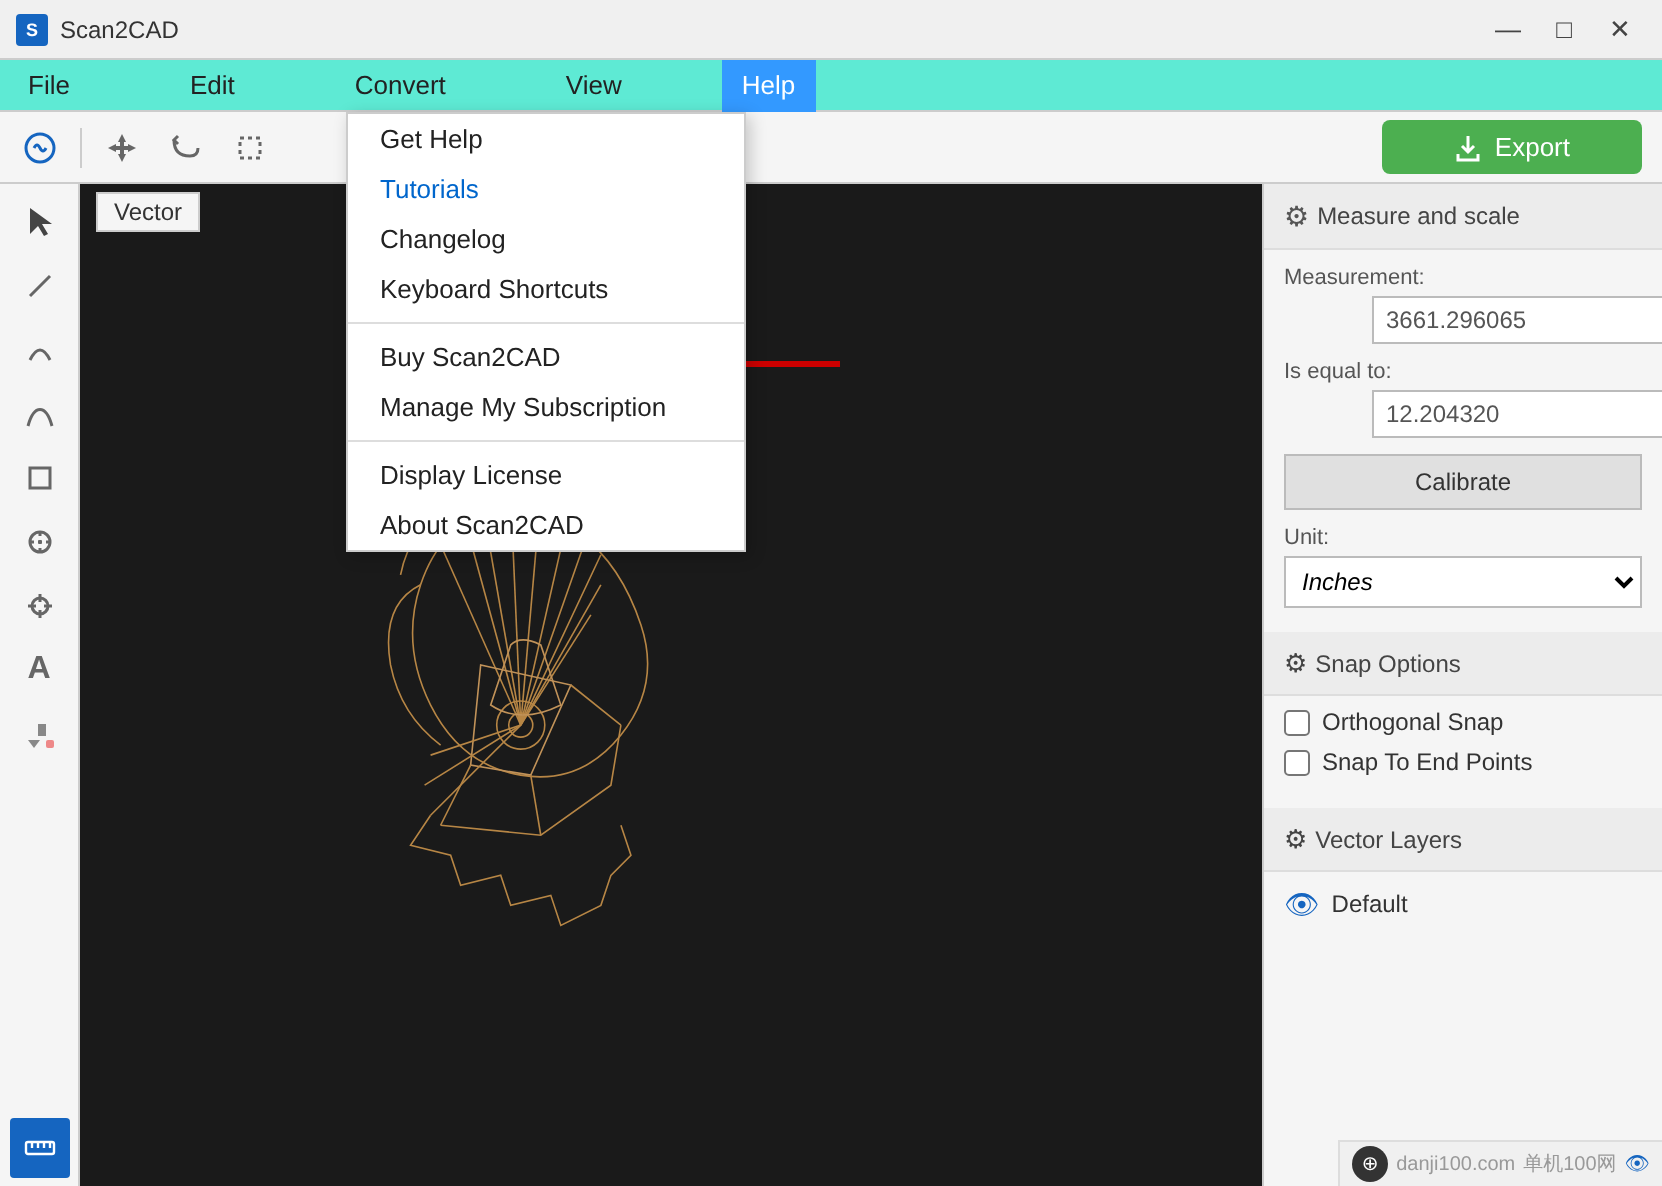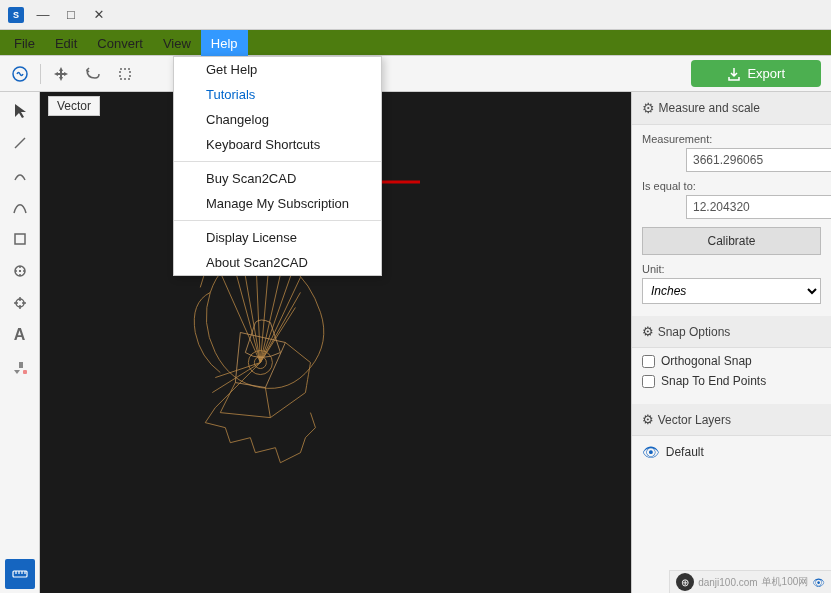--- a/index.html
+++ b/index.html
@@ -46,24 +46,26 @@
       border: none;
       cursor: pointer;
       display: flex; align-items: center; justify-content: center;
       font-size: 13px;
       color: #444;
     }
 
     
     .menu-bar {
       height: 26px;
-      background: #4d7c0f;
-      display: flex;
+      background: #5eead4;
+      display: flex;
+      align-items: center;
       border-bottom: 1px solid #ccc;
       padding: 0 4px;
+      gap: 40px;
     }
     .menu-item {
       padding: 2px 10px;
       cursor: pointer;
       font-size: 13px;
       color: #222;
       height: 26px;
       display: flex; align-items: center;
     }
     .menu-item.active { background: #3399ff; color: white; }
@@ -278,21 +280,21 @@
       position: absolute;
       top: 56px;
       left: 173px;
       background: white;
       border: 1px solid #ccc;
       box-shadow: 2px 2px 8px rgba(0,0,0,0.2);
       min-width: 200px;
       z-index: 100;
     }
     .dropdown-item {
-      padding: 5px 32px;
+      padding: 5px 16px;
       cursor: pointer;
       font-size: 13px;
       color: #222;
     }
     .dropdown-item.highlighted { color: #0066cc; }
     .dropdown-sep {
       height: 1px;
       background: #ddd;
       margin: 4px 0;
     }
@@ -311,20 +313,21 @@
       display: flex;
       align-items: center;
       gap: 4px;
     }
   </style>
 </head>
 <body>
 
 <div class="title-bar">
   <div class="title-bar-icon">S</div>
+  <span class="title-bar-text">Scan2CAD</span>
   <div class="title-bar-controls">
     <button class="title-btn">—</button>
     <button class="title-btn">□</button>
     <button class="title-btn close">✕</button>
   </div>
 </div>
 
 <div class="menu-bar">
   <div class="menu-item">File</div>
   <div class="menu-item">Edit</div>

